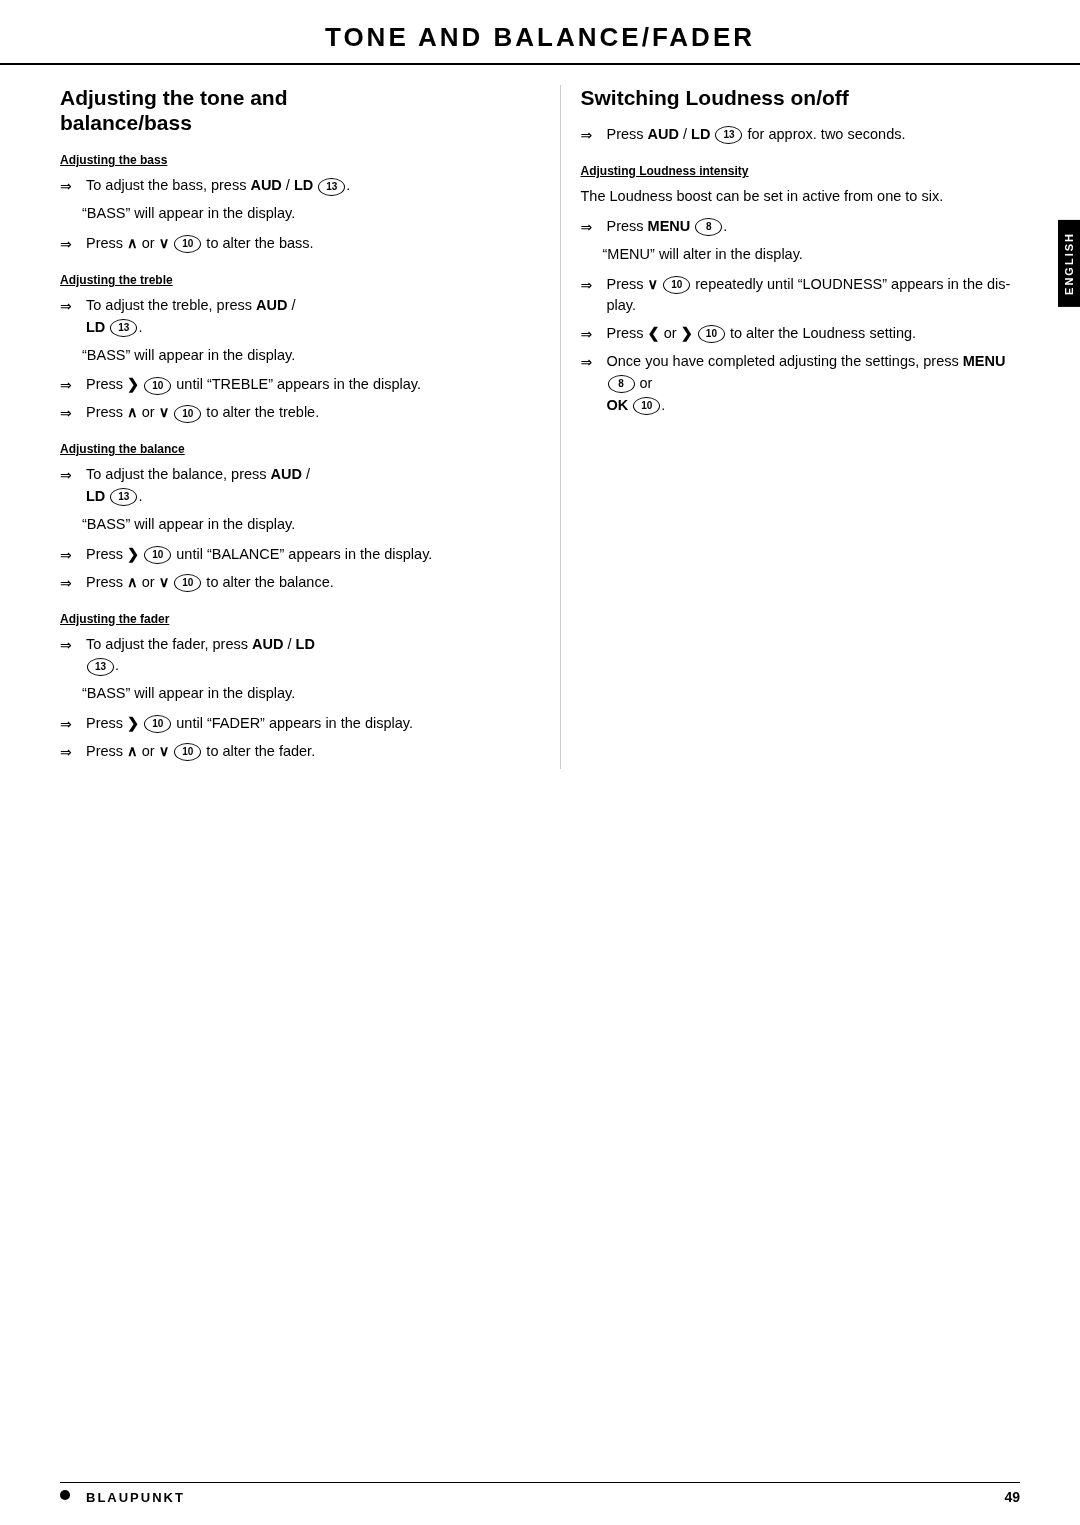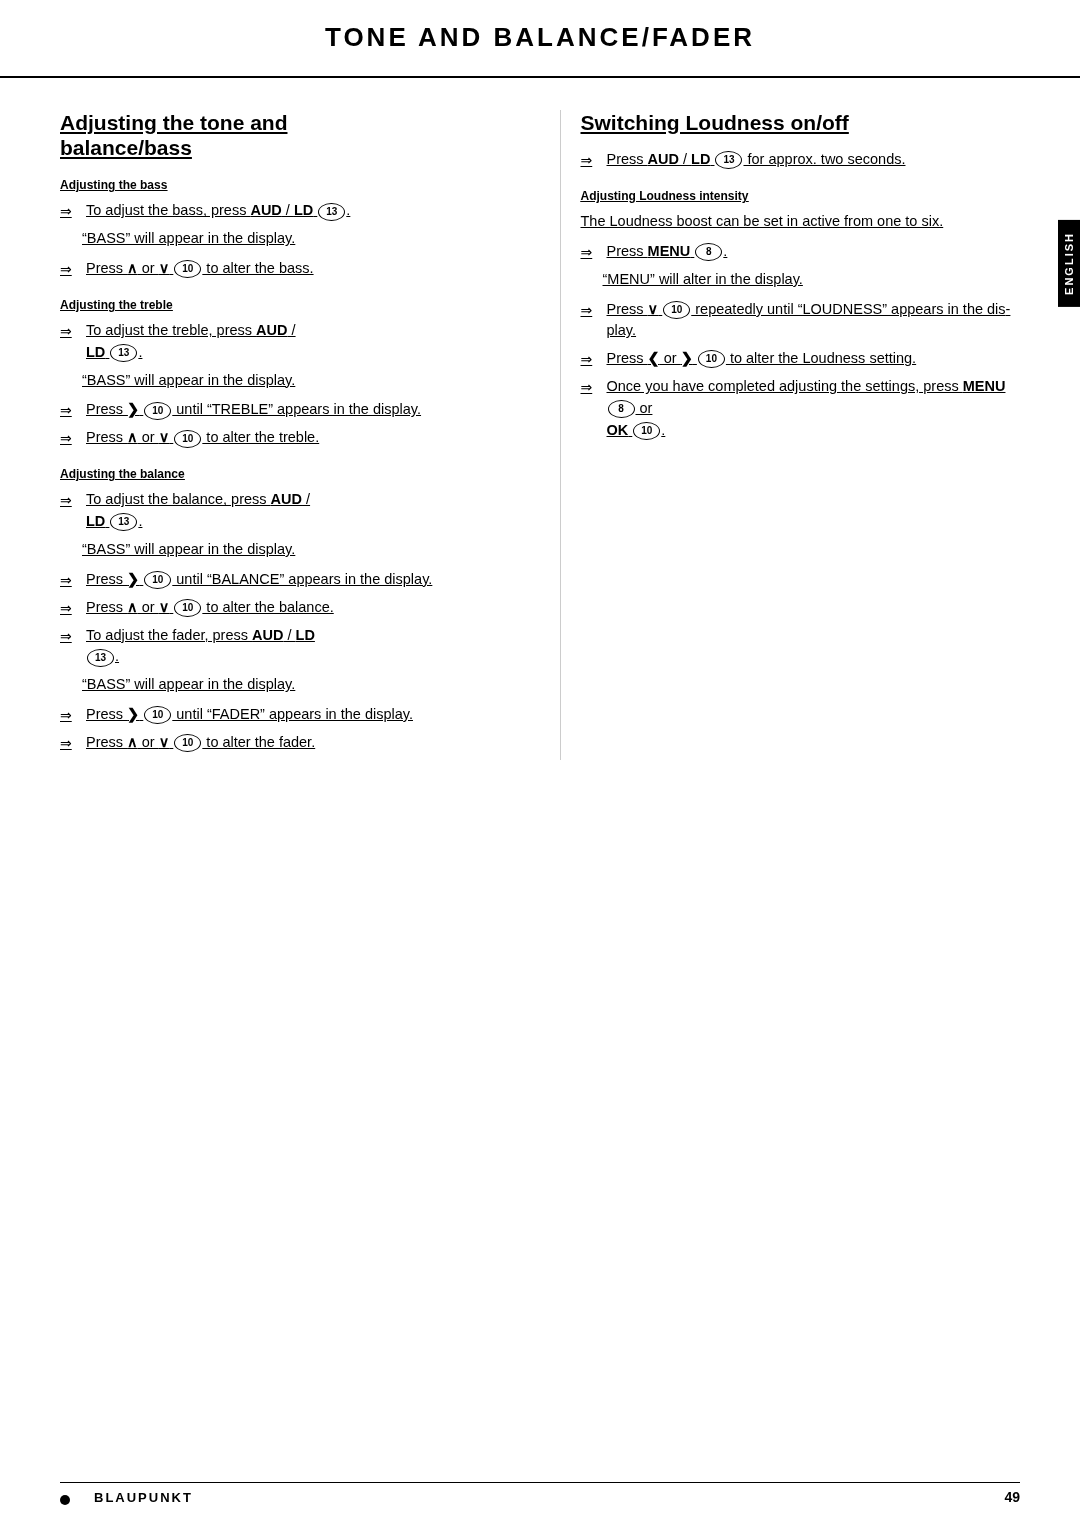--- a/index.html
+++ b/index.html
@@ -9,38 +9,37 @@
       background: #ffffff;
       font-family: Arial, Helvetica, sans-serif;
       font-size: 15px;
       color: #000000;
       position: relative;
     }
 
     
     .page-header {
       text-align: center;
-      padding: 22px 60px 23px;
+      padding: 22px 60px 10px;
       border-bottom: 2px solid #000;
-      margin-bottom: 32px;
+      margin-bottom: 20px;
     }
     .page-header h1 {
       font-size: 26px;
       font-weight: 900;
       letter-spacing: 3px;
       text-transform: uppercase;
     }
 
     
     .content-area {
       display: flex;
       flex-direction: row;
       padding: 0 60px;
       gap: 40px;
-      text-decoration: underline;
     }
 
     
     .left-column {
       flex: 1;
       padding-right: 20px;
     }
 
     
     .right-column {
@@ -126,22 +125,22 @@
       left: 60px;
       right: 60px;
       display: flex;
       align-items: center;
       justify-content: space-between;
       border-top: 1.5px solid #000;
       padding-top: 6px;
     }
     .footer-logo {
       display: flex;
-      align-items: flex-end;
-      gap: 24px;
+      align-items: flex-start;
+      gap: 16px;
     }
     .footer-dot {
       width: 10px;
       height: 10px;
       background: #000;
       border-radius: 50%;
     }
     .footer-brand {
       font-size: 13px;
       font-weight: 900;
@@ -213,20 +212,21 @@
         <span class="bullet-arrow">⇒</span>
         <span class="bullet-text">Press <strong>❯</strong> <span class="circled">10</span> until “BALANCE” ap­pears in the display.</span>
       </div>
       <div class="bullet-item">
         <span class="bullet-arrow">⇒</span>
         <span class="bullet-text">Press <strong>∧</strong> or <strong>∨</strong> <span class="circled">10</span> to alter the bal­ance.</span>
       </div>
     </div>
 
     <div>
+      <div class="subsection-title">Adjusting the fader</div>
       <div class="bullet-item">
         <span class="bullet-arrow">⇒</span>
         <span class="bullet-text">To adjust the fader, press <strong>AUD</strong> / <strong>LD</strong><br><span class="circled">13</span>.</span>
       </div>
       <div class="body-text" style="padding-left:22px;">“BASS” will appear in the display.</div>
       <div class="bullet-item">
         <span class="bullet-arrow">⇒</span>
         <span class="bullet-text">Press <strong>❯</strong> <span class="circled">10</span> until “FADER” appears in the display.</span>
       </div>
       <div class="bullet-item">

